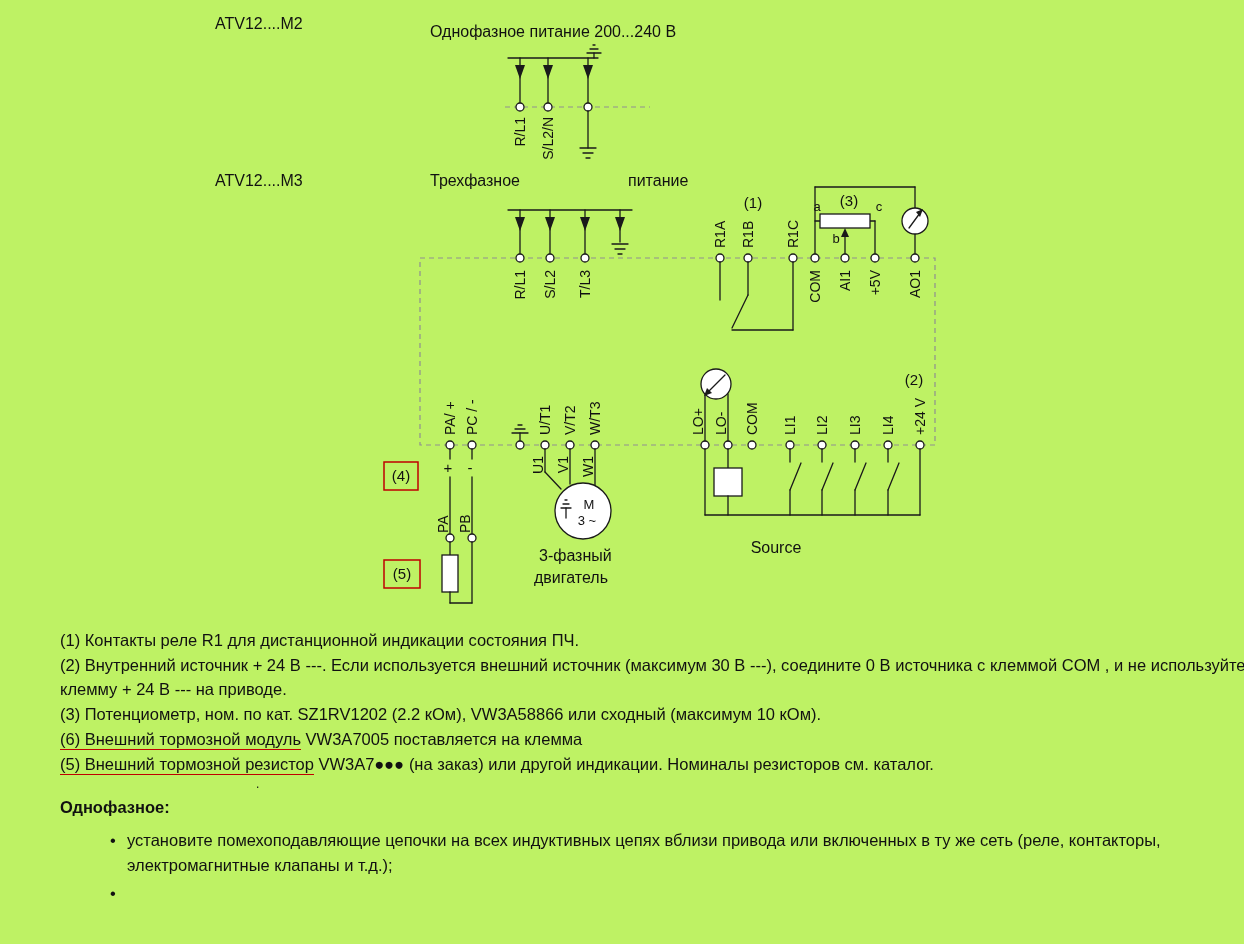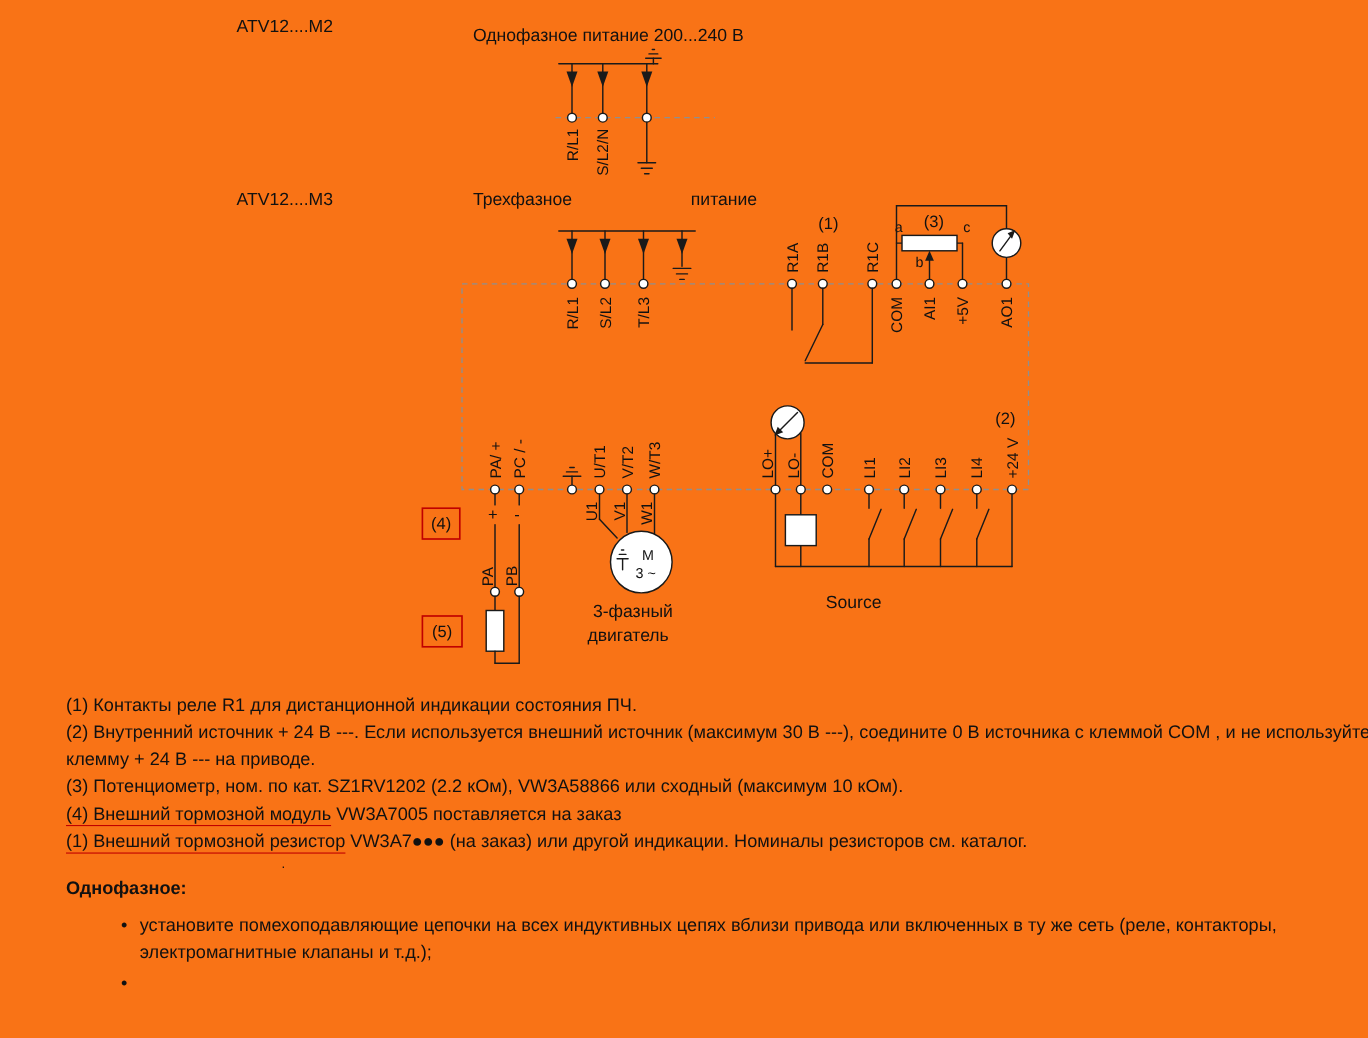--- a/index.html
+++ b/index.html
@@ -1,17 +1,17 @@
 <!DOCTYPE html>
 <html><head>
 <meta charset="utf-8">
 <style>
   html,body{margin:0;padding:0;background:#fff;}
   body{width:1244px;height:944px;overflow:hidden;font-family:"Liberation Sans",sans-serif;color:#111;}
-  .page{width:1244px;height:944px;background:#f97316;}
+  .page{width:1244px;height:944px;background:#bef264;}
   svg text{font-family:"Liberation Sans",sans-serif;fill:#111;}
   .wire{stroke:#1a1a1a;stroke-width:1.3;fill:none;stroke-linecap:round;}
   .dash{stroke:#8f8f8f;stroke-width:1.2;fill:none;stroke-dasharray:5 4;}
   .term{fill:#fff;stroke:#1a1a1a;stroke-width:1.3;}
   .box{fill:#fff;stroke:#1a1a1a;stroke-width:1.3;}
   .fillb{fill:#1a1a1a;stroke:none;}
   .lbl{font-size:14px;}
   .ttl{font-size:16px;}
   .callout{font-size:15px;}
   .small{font-size:13px;}
@@ -266,22 +266,22 @@
     <text class="callout" x="402" y="579" text-anchor="middle">(5)</text>
   </g>
 
 </svg>
 
 
 <div class="notes">
   <p class="note">(1) Контакты реле R1 для дистанционной индикации состояния ПЧ.</p>
   <p class="note">(2) Внутренний источник  + 24 В ---. Если используется внешний источник (максимум 30 В ---), соедините 0 В источника с клеммой COM , и не используйте клемму + 24 В --- на приводе.</p>
   <p class="note">(3) Потенциометр, ном. по кат. SZ1RV1202 (2.2 кОм), VW3A58866 или сходный (максимум 10 кОм).</p>
-  <p class="note"><span class="redline">(4) Внешний тормозной модуль</span><span> VW3A7005 поставляется на заказ</span></p>
-  <p class="note"><span class="redline">(1) Внешний тормозной резистор</span><span> VW3A7●●● (на заказ) или другой индикации. Номиналы резисторов см. каталог.</span></p>
+  <p class="note"><span class="redline">(6) Внешний тормозной модуль</span><span> VW3A7005 поставляется на клемма</span></p>
+  <p class="note"><span class="redline">(5) Внешний тормозной резистор</span><span> VW3A7●●● (на заказ) или другой индикации. Номиналы резисторов см. каталог.</span></p>
   <div class="stray-dot">.</div>
   <p class="remark-heading">Однофазное:</p>
   <div class="bullet-row">
     <span class="bullet">•</span>
     <span class="bullet-text">установите помехоподавляющие цепочки на всех индуктивных цепях вблизи привода или включенных в ту же сеть (реле, контакторы, электромагнитные клапаны и т.д.);</span>
   </div>
   <div class="bullet-row">
     <span class="bullet">•</span>
   </div>
 </div>

